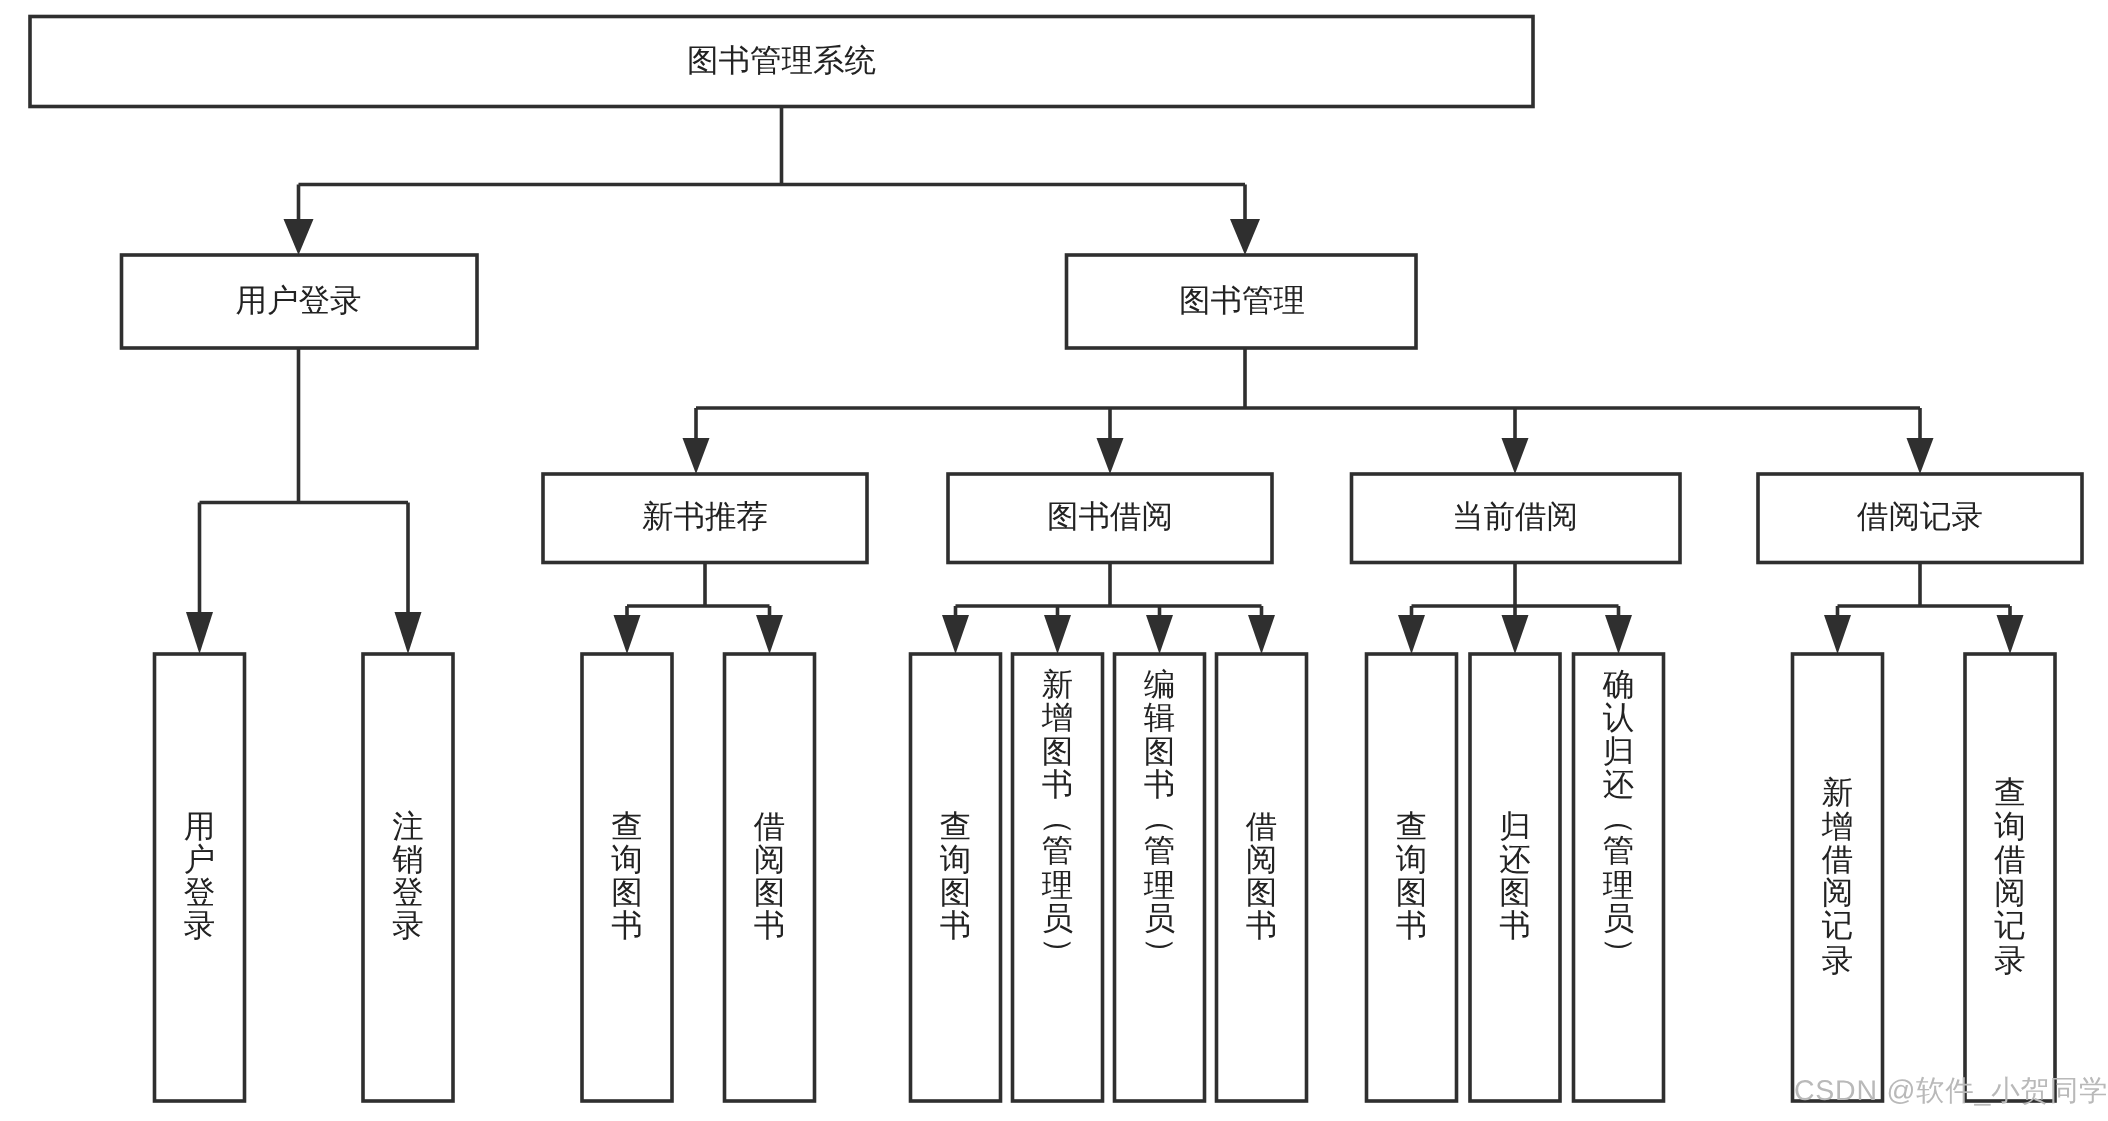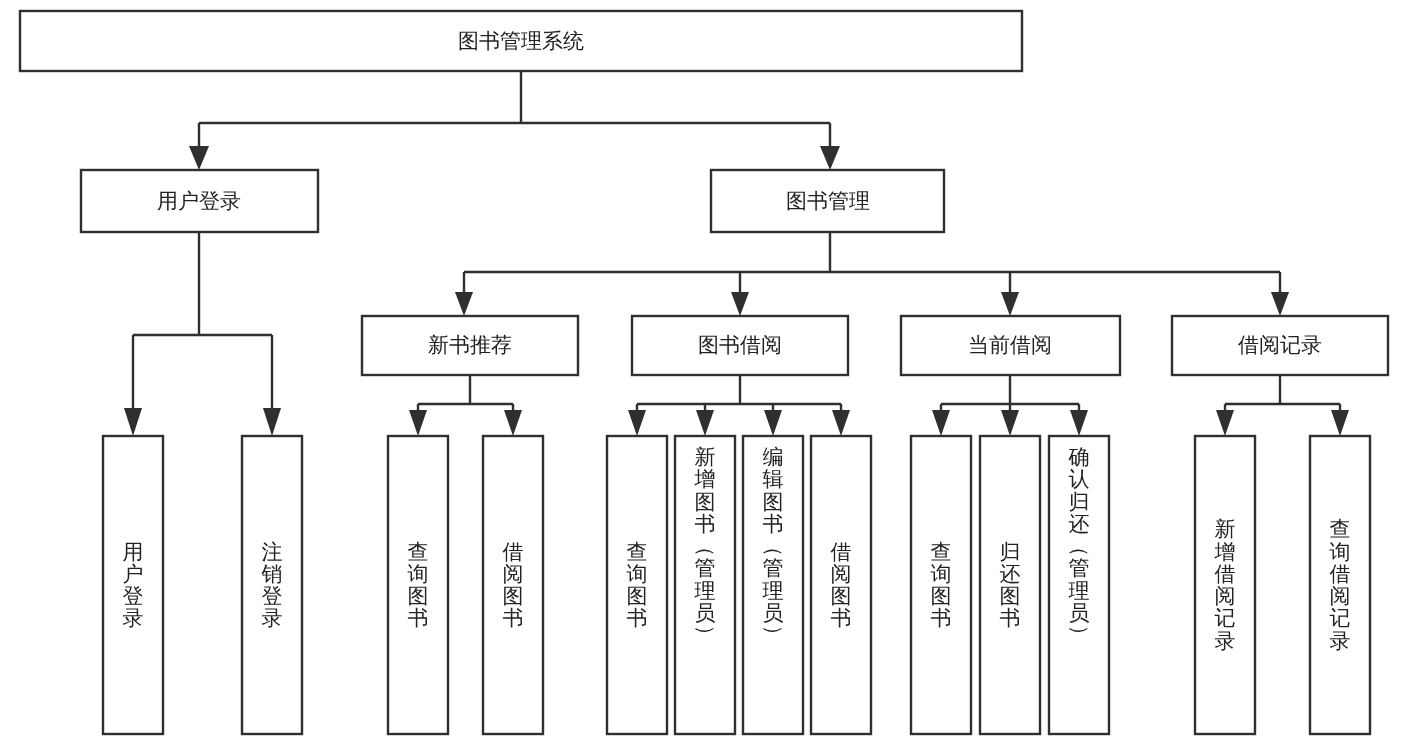--- a/index.html
+++ b/index.html
@@ -299,13 +299,14 @@
     </div>
   <div class="vert-text-wrap" style="left:1310px; top:436px; width:60px; height:298px;">
       <span>查</span>
       <span>询</span>
       <span>借</span>
       <span>阅</span>
       <span>记</span>
       <span>录</span>
     </div>
 
+  <div class="watermark" style="left:1196px; top:714px;">CSDN @软件_小贺同学</div>
 </div>
 
 </body></html>

